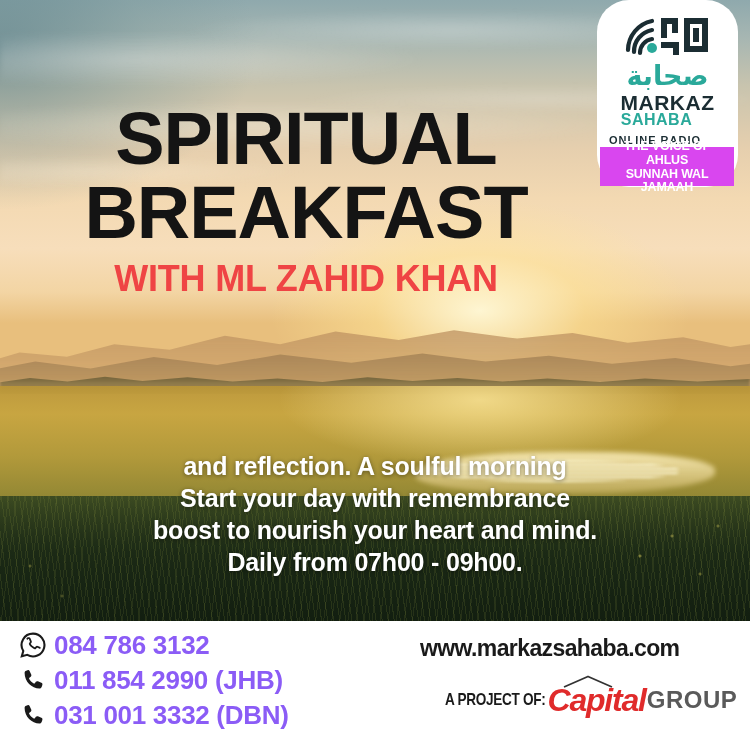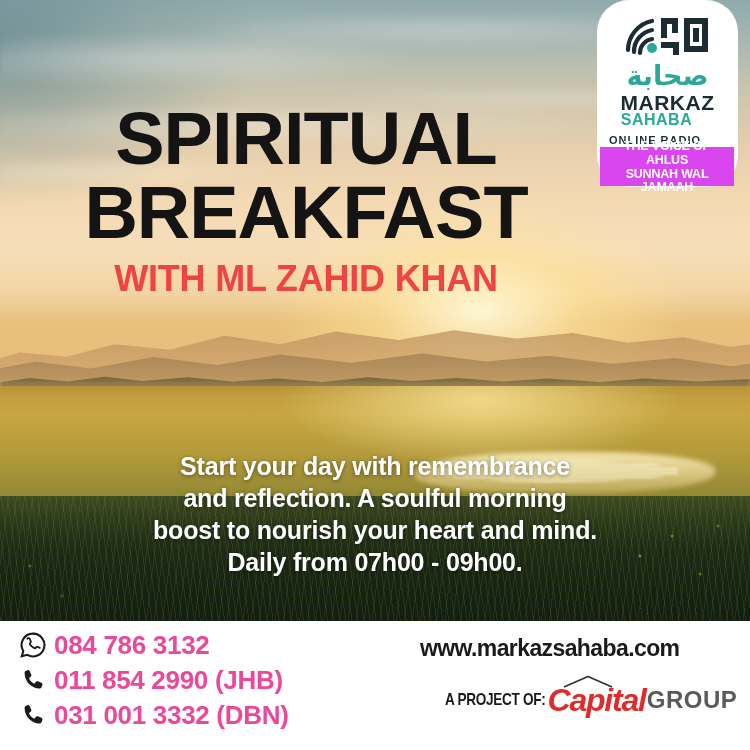--- a/index.html
+++ b/index.html
@@ -180,21 +180,21 @@
     position:absolute; left:0; top:621px; width:750px; height:129px;
     background:#ffffff;
   }
   .contacts { position:absolute; left:18px; top:8px; }
   .contact-row { display:flex; align-items:center; height:32px; margin-bottom:3px; }
   .contact-ico {
     width:30px; height:30px; flex:0 0 30px; display:flex;
     align-items:center; justify-content:center; color:#1a1a1a;
   }
   .contact-num {
-    color:#ec4899; font-weight:800; font-size:26px; letter-spacing:-0.3px;
+    color:#8b5cf6; font-weight:800; font-size:26px; letter-spacing:-0.3px;
     margin-left:6px; white-space:nowrap;
   }
 
   .right-block { position:absolute; left:420px; top:14px; width:316px; }
   .website {
     color:#1a1a1a; font-weight:800; font-size:23px; letter-spacing:-0.6px;
     text-align:left; white-space:nowrap;
   }
   .project-row {
     margin-top:22px; display:flex; align-items:center; 
@@ -238,22 +238,22 @@
     <div class="grass-spark"></div>
   </div>
 
   <div class="headline">
     <span class="hl-1">SPIRITUAL</span>
     <span class="hl-2">BREAKFAST</span>
     <span class="hl-3">WITH ML ZAHID KHAN</span>
   </div>
 
   <div class="body-copy">
+    <span>and reflection. A soulful morning</span>
     <span>Start your day with remembrance</span>
-    <span>and reflection. A soulful morning</span>
     <span>boost to nourish your heart and mind.</span>
     <span>Daily from 07h00 - 09h00.</span>
   </div>
 
   <div class="logo-card">
     <div class="logo-mark">
       <svg width="92" height="46" viewBox="0 0 92 46" aria-hidden="true">
         <g fill="none" stroke="#1b2d33" stroke-width="4.2" stroke-linecap="round">
           <path d="M6 36 A30 30 0 0 1 30 7"></path>
           <path d="M12 38 A22 22 0 0 1 30 16"></path>

